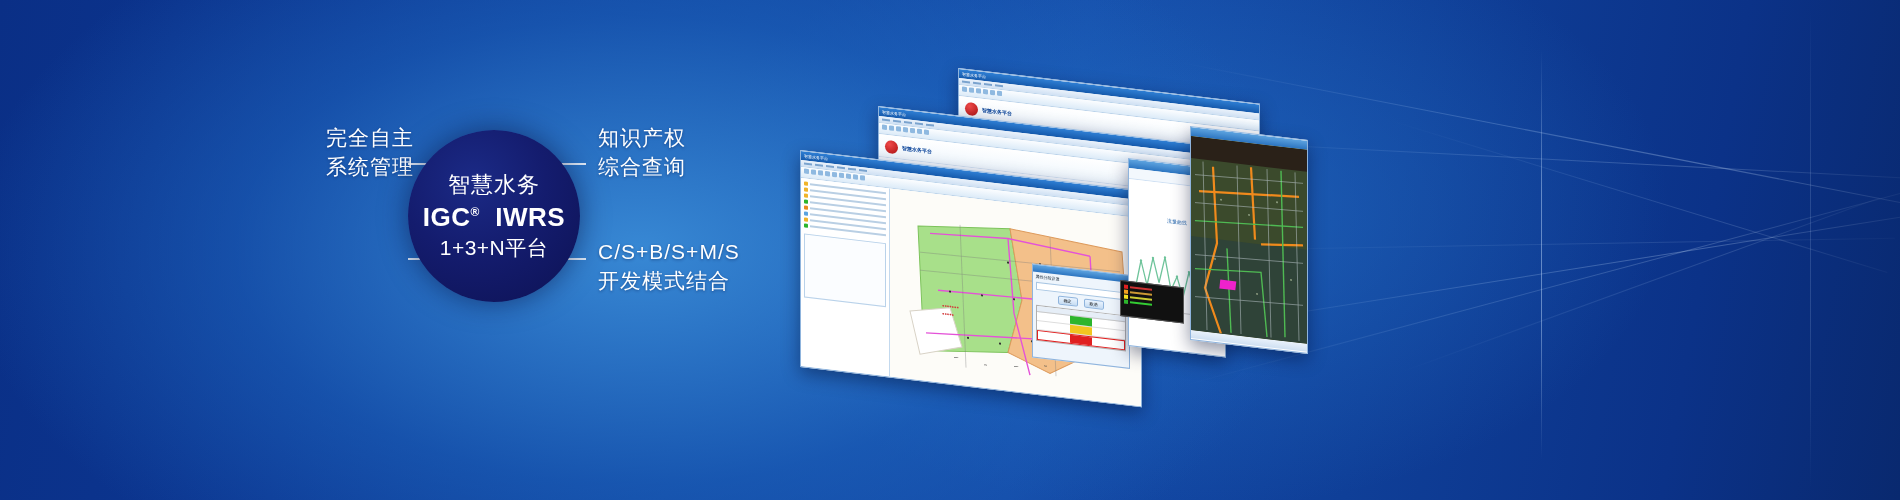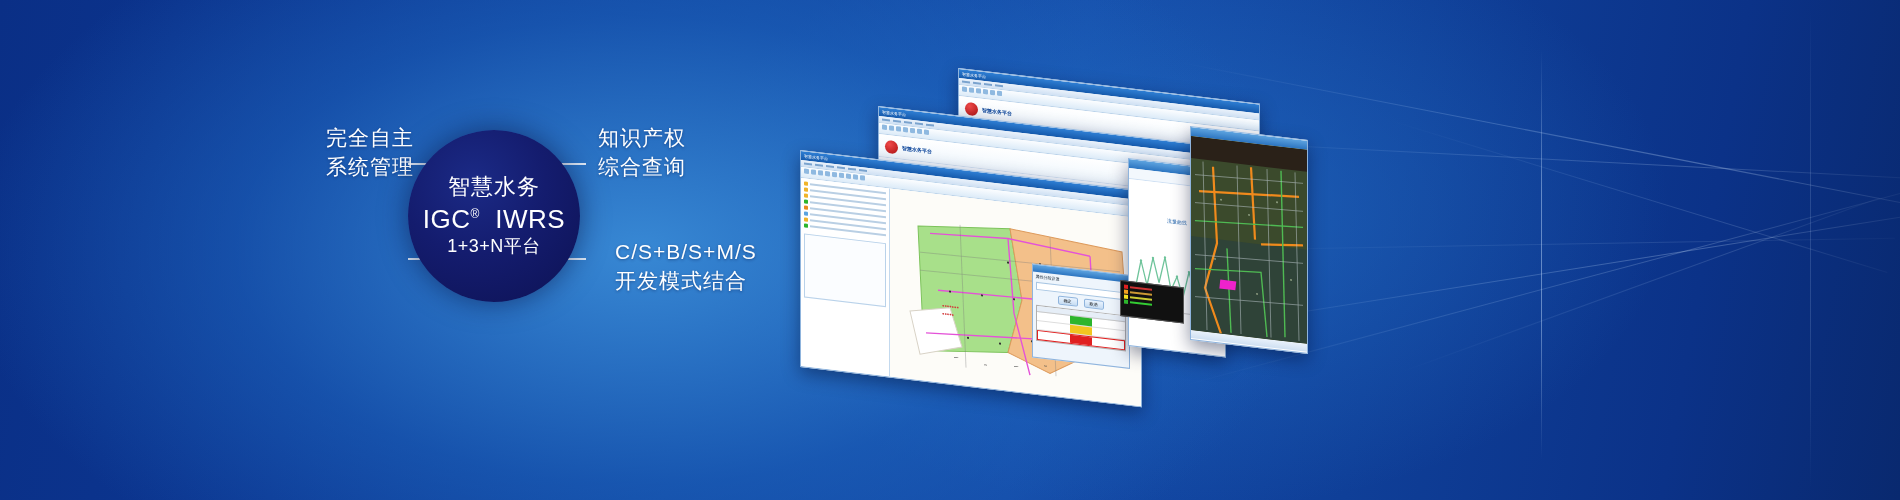--- a/index.html
+++ b/index.html
@@ -21,23 +21,23 @@
 
   
   .circle{
     position:absolute;left:408px;top:130px;width:172px;height:172px;border-radius:50%;
     background:radial-gradient(circle at 38% 30%, #1b2a86 0%, #141c6e 45%, #0d1254 100%);
     box-shadow:0 0 28px rgba(6,14,60,0.55);
     display:flex;flex-direction:column;align-items:center;justify-content:center;
     color:#fff;text-align:center;z-index:6;
   }
   .circle .c1{font-size:22px;letter-spacing:1px;line-height:1.1;margin-bottom:7px;font-weight:400;}
-  .circle .c2{font-size:26px;line-height:1.05;margin-bottom:4px;letter-spacing:0.5px;white-space:nowrap;}
+  .circle .c2{font-size:26px;line-height:1.05;margin-bottom:4px;letter-spacing:0.5px;white-space:nowrap;font-weight:bold;}
   .circle .c2 sup{font-size:12px;vertical-align:super;}
-  .circle .c3{font-size:18px;line-height:1.1;letter-spacing:0.5px;}
+  .circle .c3{font-size:21px;line-height:1.1;letter-spacing:0.5px;}
 
   .feat{position:absolute;color:#ffffff;font-size:21px;line-height:1.38;letter-spacing:1px;white-space:nowrap;text-shadow:0 1px 3px rgba(0,20,70,0.45);}
   .feat.r{text-align:left;}
   .feat.l{text-align:right;}
   .feat .l2{display:block;}
 
   .connector{position:absolute;height:2px;background:rgba(255,255,255,0.85);}
 
   .tagline{
     position:absolute;left:360px;top:320px;width:420px;text-align:center;
@@ -102,21 +102,21 @@
   <div class="connector" style="left:408px;top:163px;width:60px;"></div>
 
   <div class="feat r" style="left:598px;top:124px;width:220px;">
     <span>知识产权</span>
     <span class="l2">综合查询</span>
   </div>
   <div class="connector" style="left:524px;top:163px;width:62px;"></div>
 
   <div class="connector" style="left:408px;top:258px;width:62px;"></div>
 
-  <div class="feat r" style="left:598px;top:238px;width:240px;margin-left:17px;">
+  <div class="feat r" style="left:598px;top:238px;width:240px;">
     <span>C/S+B/S+M/S</span>
     <span class="l2">开发模式结合</span>
   </div>
   <div class="connector" style="left:524px;top:258px;width:62px;"></div>
 
   <div class="circle">
     <div class="c1">智慧水务</div>
     <div class="c2">
       <span>IGC</span><sup>®</sup>&nbsp; <span>IWRS</span>
     </div>

